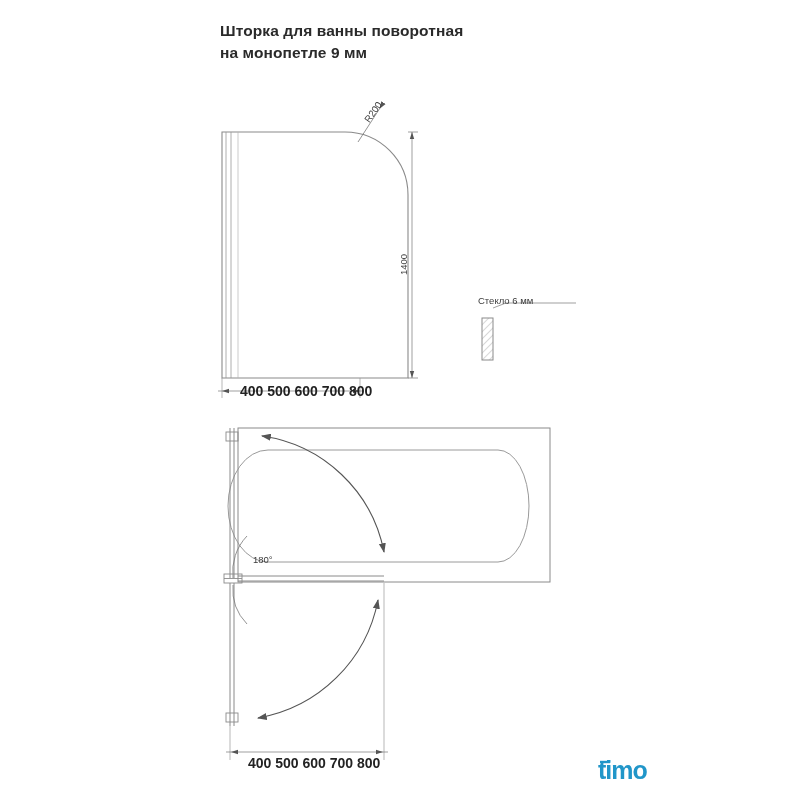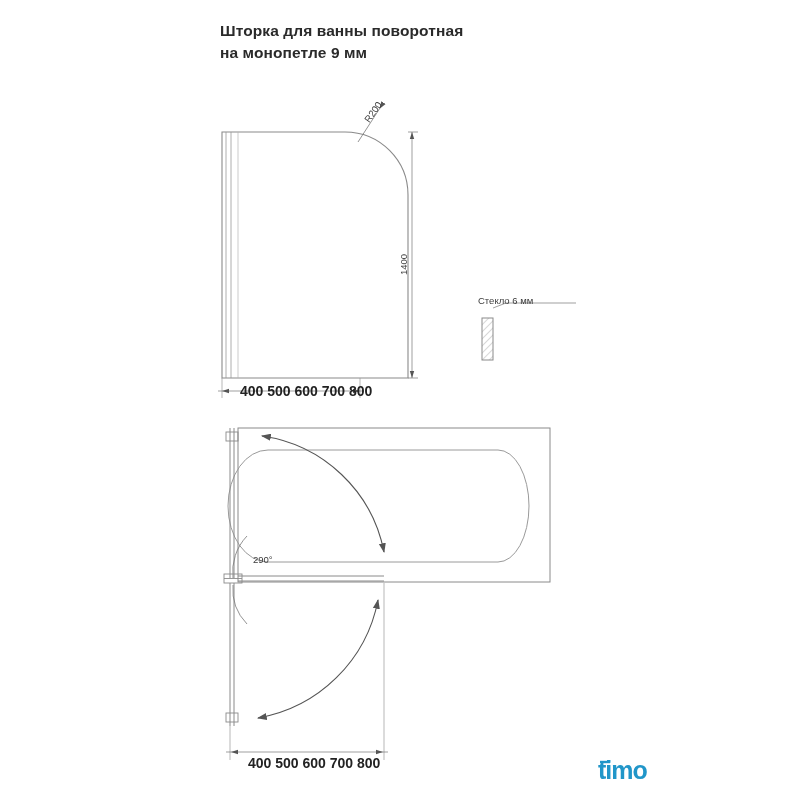--- a/index.html
+++ b/index.html
@@ -170,21 +170,21 @@
   </svg>
 
   <div class="lbl rot45" style="left:362px; top:118px;">R200</div>
 
   <div class="lbl rot90" style="left:398px; top:275px;">1400</div>
 
   <div class="lbl bold" style="left:240px; top:383px;">400 500 600 700 800</div>
 
   <div class="lbl" style="left:478px; top:295px;">Стекло 6 мм</div>
 
-  <div class="lbl" style="left:253px; top:554px;">290°</div>
+  <div class="lbl" style="left:253px; top:554px;">180°</div>
 
   <div class="lbl bold" style="left:248px; top:755px;">400 500 600 700 800</div>
 
   <svg class="logo" viewBox="0 0 90 26">
     <text class="logo-text" x="0" y="21">timo</text>
     <path d="M2,4 L12,4" stroke="#2196c9" stroke-width="2.4" fill="none"></path>
   </svg>
 
 </div>
 

